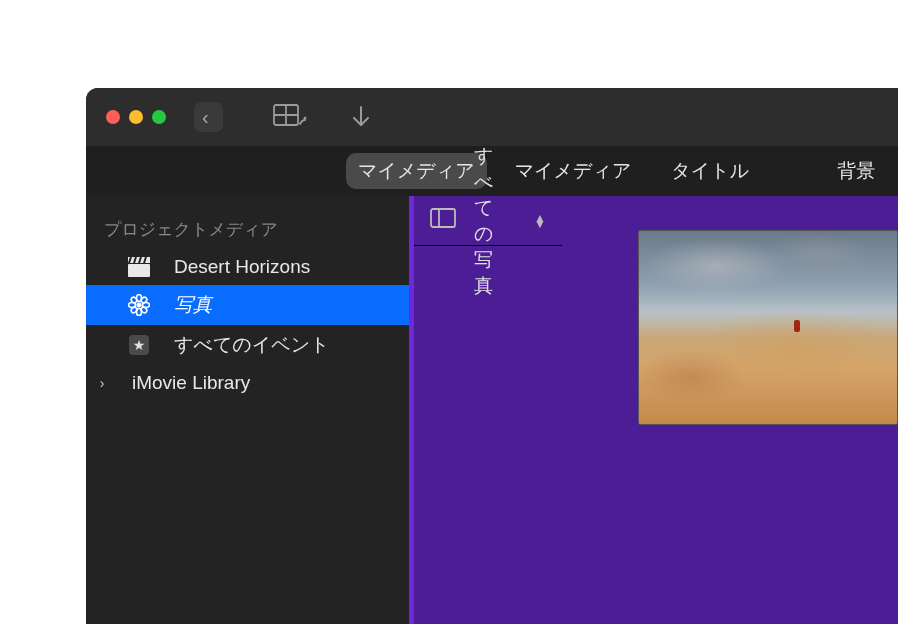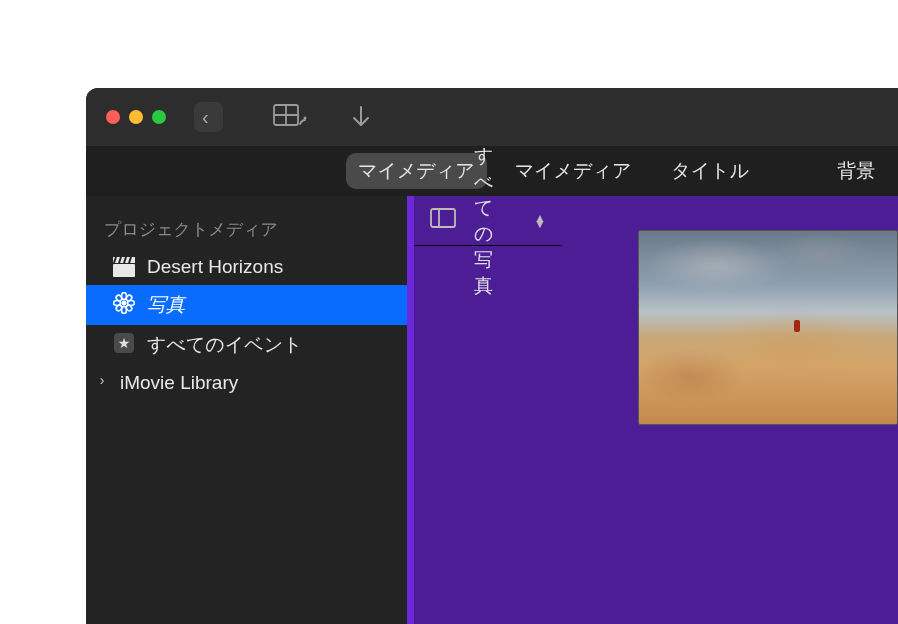--- a/index.html
+++ b/index.html
@@ -92,32 +92,33 @@
     .tab-right {
       margin-left: 48px;
     }
     .content {
       display: flex;
       height: calc(100% - 108px);
     }
     .sidebar {
       width: 328px;
       background: #232323;
-      border-right: 7px solid #6d28d9;
+      border-right: 5px solid #6d28d9;
       padding-top: 14px;
     }
     .sidebar-section-title {
       color: #8a8a8a;
       font-size: 17px;
       padding: 8px 18px;
     }
     .sidebar-item {
       display: flex;
-      padding: 7px 18px 7px 27px;
-      gap: 12px;
+      align-items: center;
+      padding: 7px 18px 7px 42px;
+      gap: 24px;
       color: #e8e8e8;
       font-size: 19px;
       cursor: pointer;
     }
     .sidebar-item.selected {
       background: #0a6cff;
       color: #fff;
       font-style: italic;
     }
     .sidebar-item-lib {

